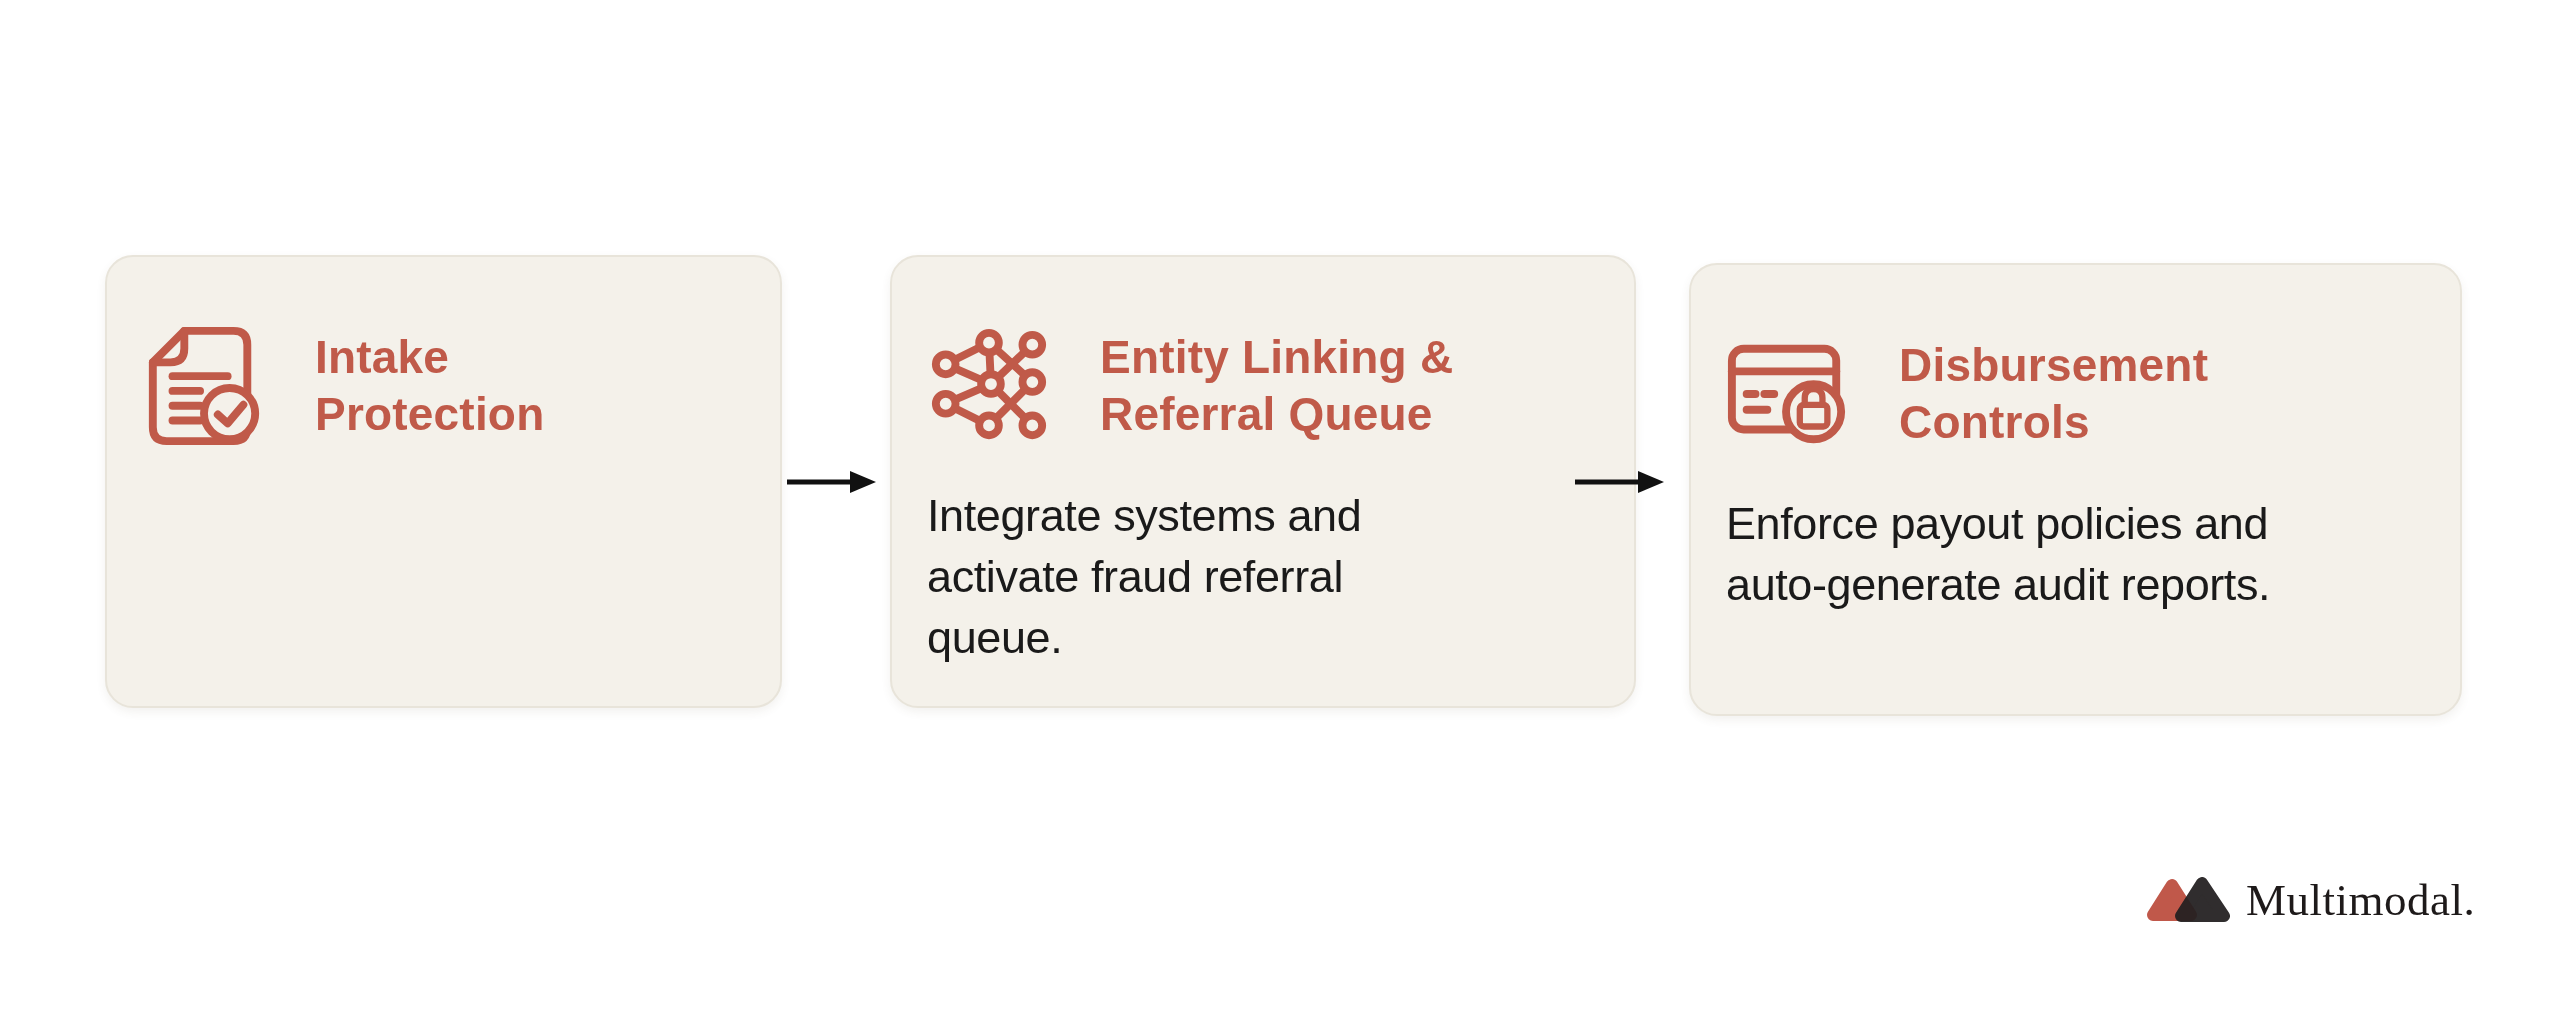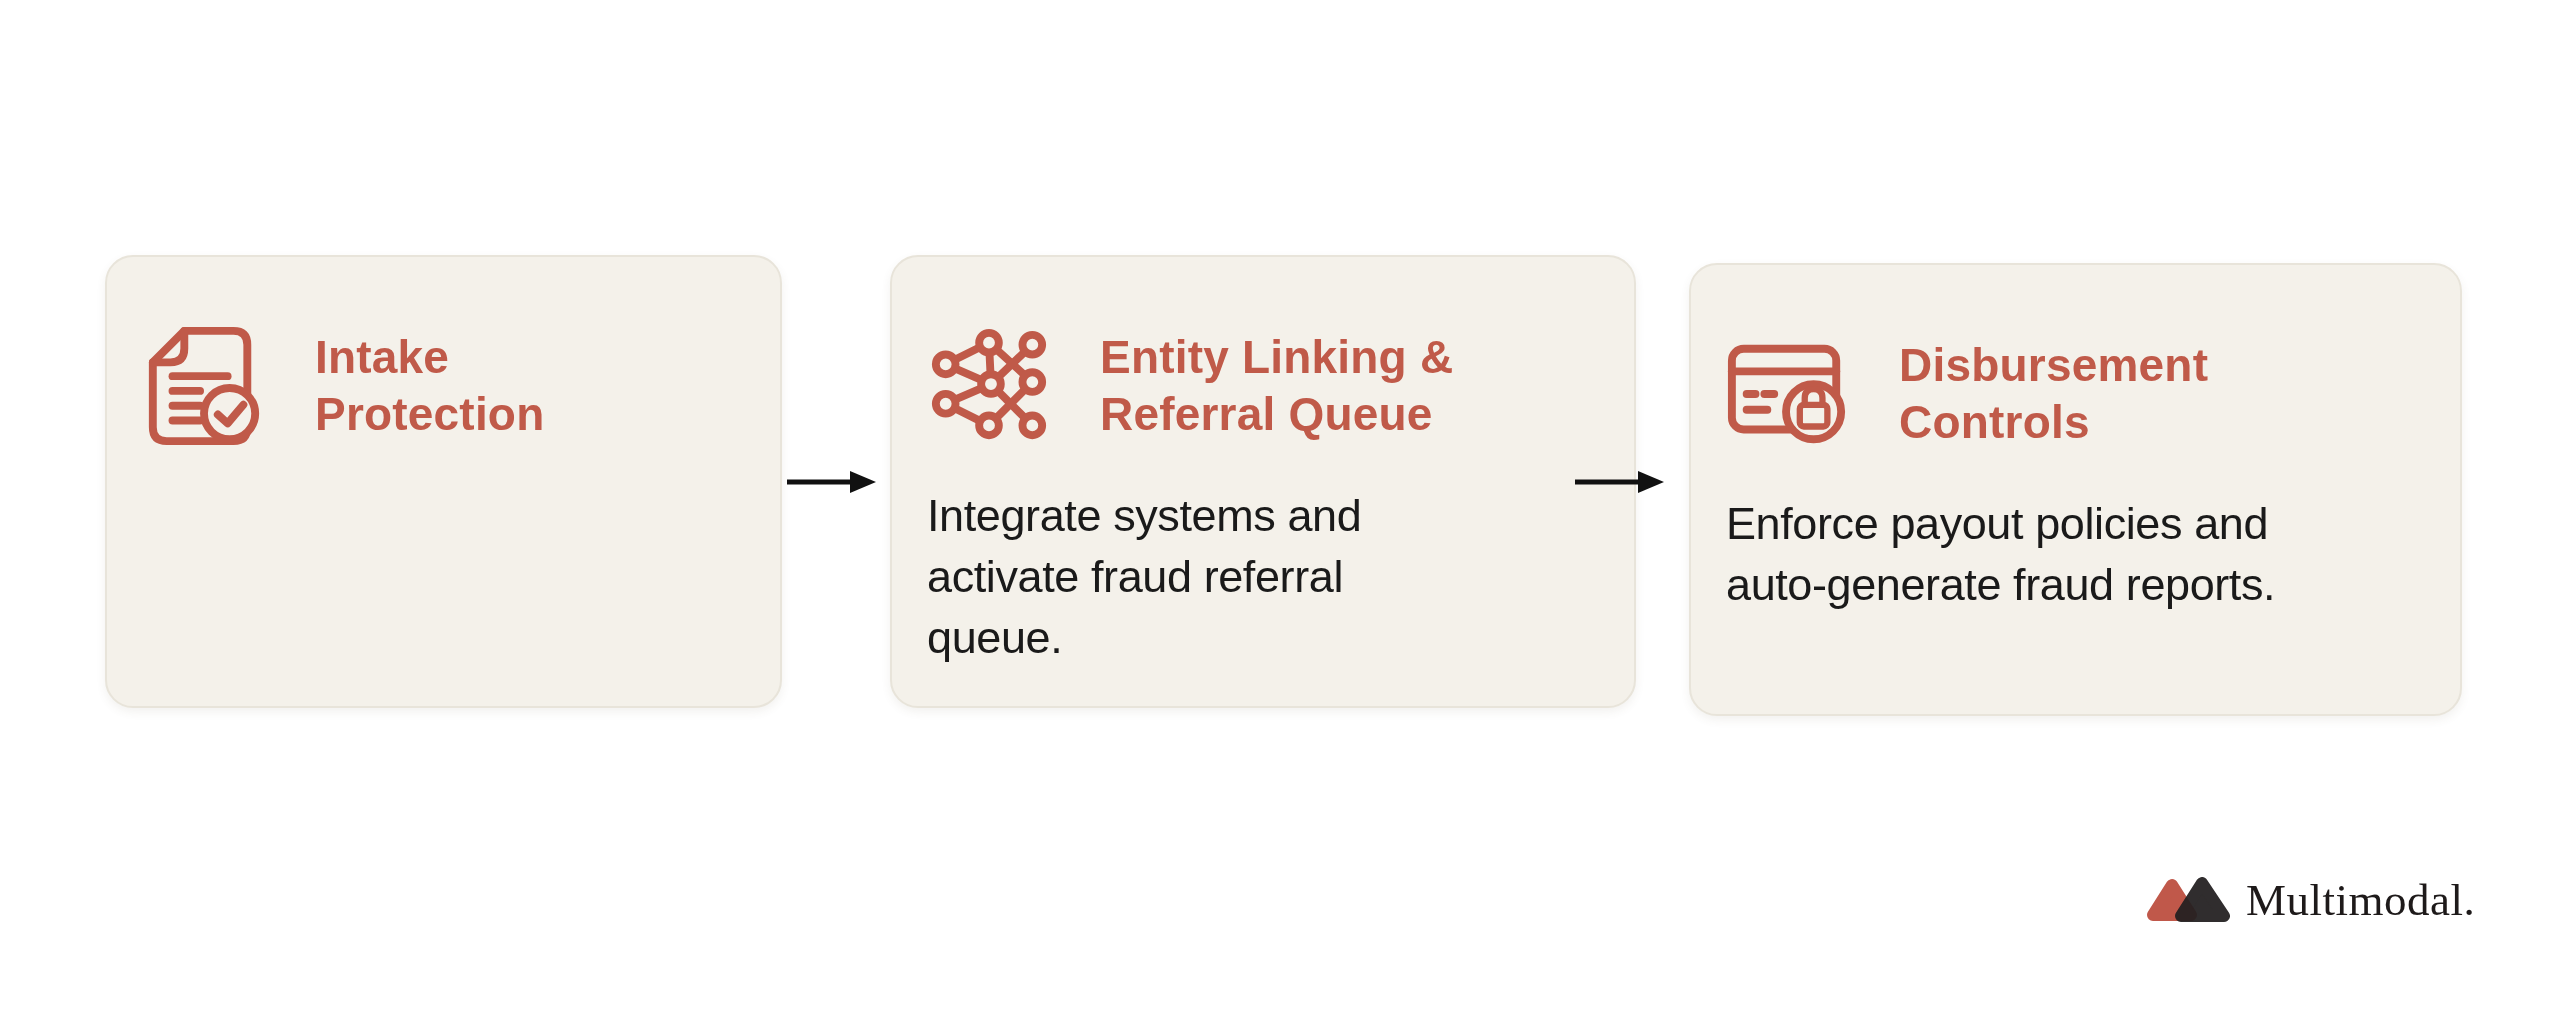--- a/index.html
+++ b/index.html
@@ -143,21 +143,21 @@
         <line x1="20" y1="32" x2="25" y2="32"></line>
         <line x1="11" y1="40" x2="21.5" y2="40"></line>
         <circle cx="45" cy="41" r="14" fill="#F4F1EA"></circle>
         <path d="M 40.5 37.5 V 34 Q 40.5 29.5 45 29.5 Q 49.5 29.5 49.5 34 V 37.5" stroke-width="3.2"></path>
         <rect x="38" y="37.5" width="14" height="11" rx="2" stroke-width="3.2"></rect>
       </svg>
       <div class="step-title">Disbursement
 Controls</div>
     </div>
     <div class="step-desc">Enforce payout policies and
-auto-generate fraud reports.</div>
+auto-generate audit reports.</div>
   </div>
 
   <div class="logo">
     <svg class="logo-mark" viewBox="0 0 88 50">
       <path d="M 26 10 L 45 40 L 7 40 Z" fill="#C0584A" stroke="#C0584A" stroke-width="12" stroke-linejoin="round"></path>
       <g opacity="0.94">
         <path d="M 56 8 L 78 41 L 35 41 Z" fill="#242021" stroke="#242021" stroke-width="12" stroke-linejoin="round"></path>
       </g>
     </svg>
     <div class="logo-text">Multimodal.</div>

